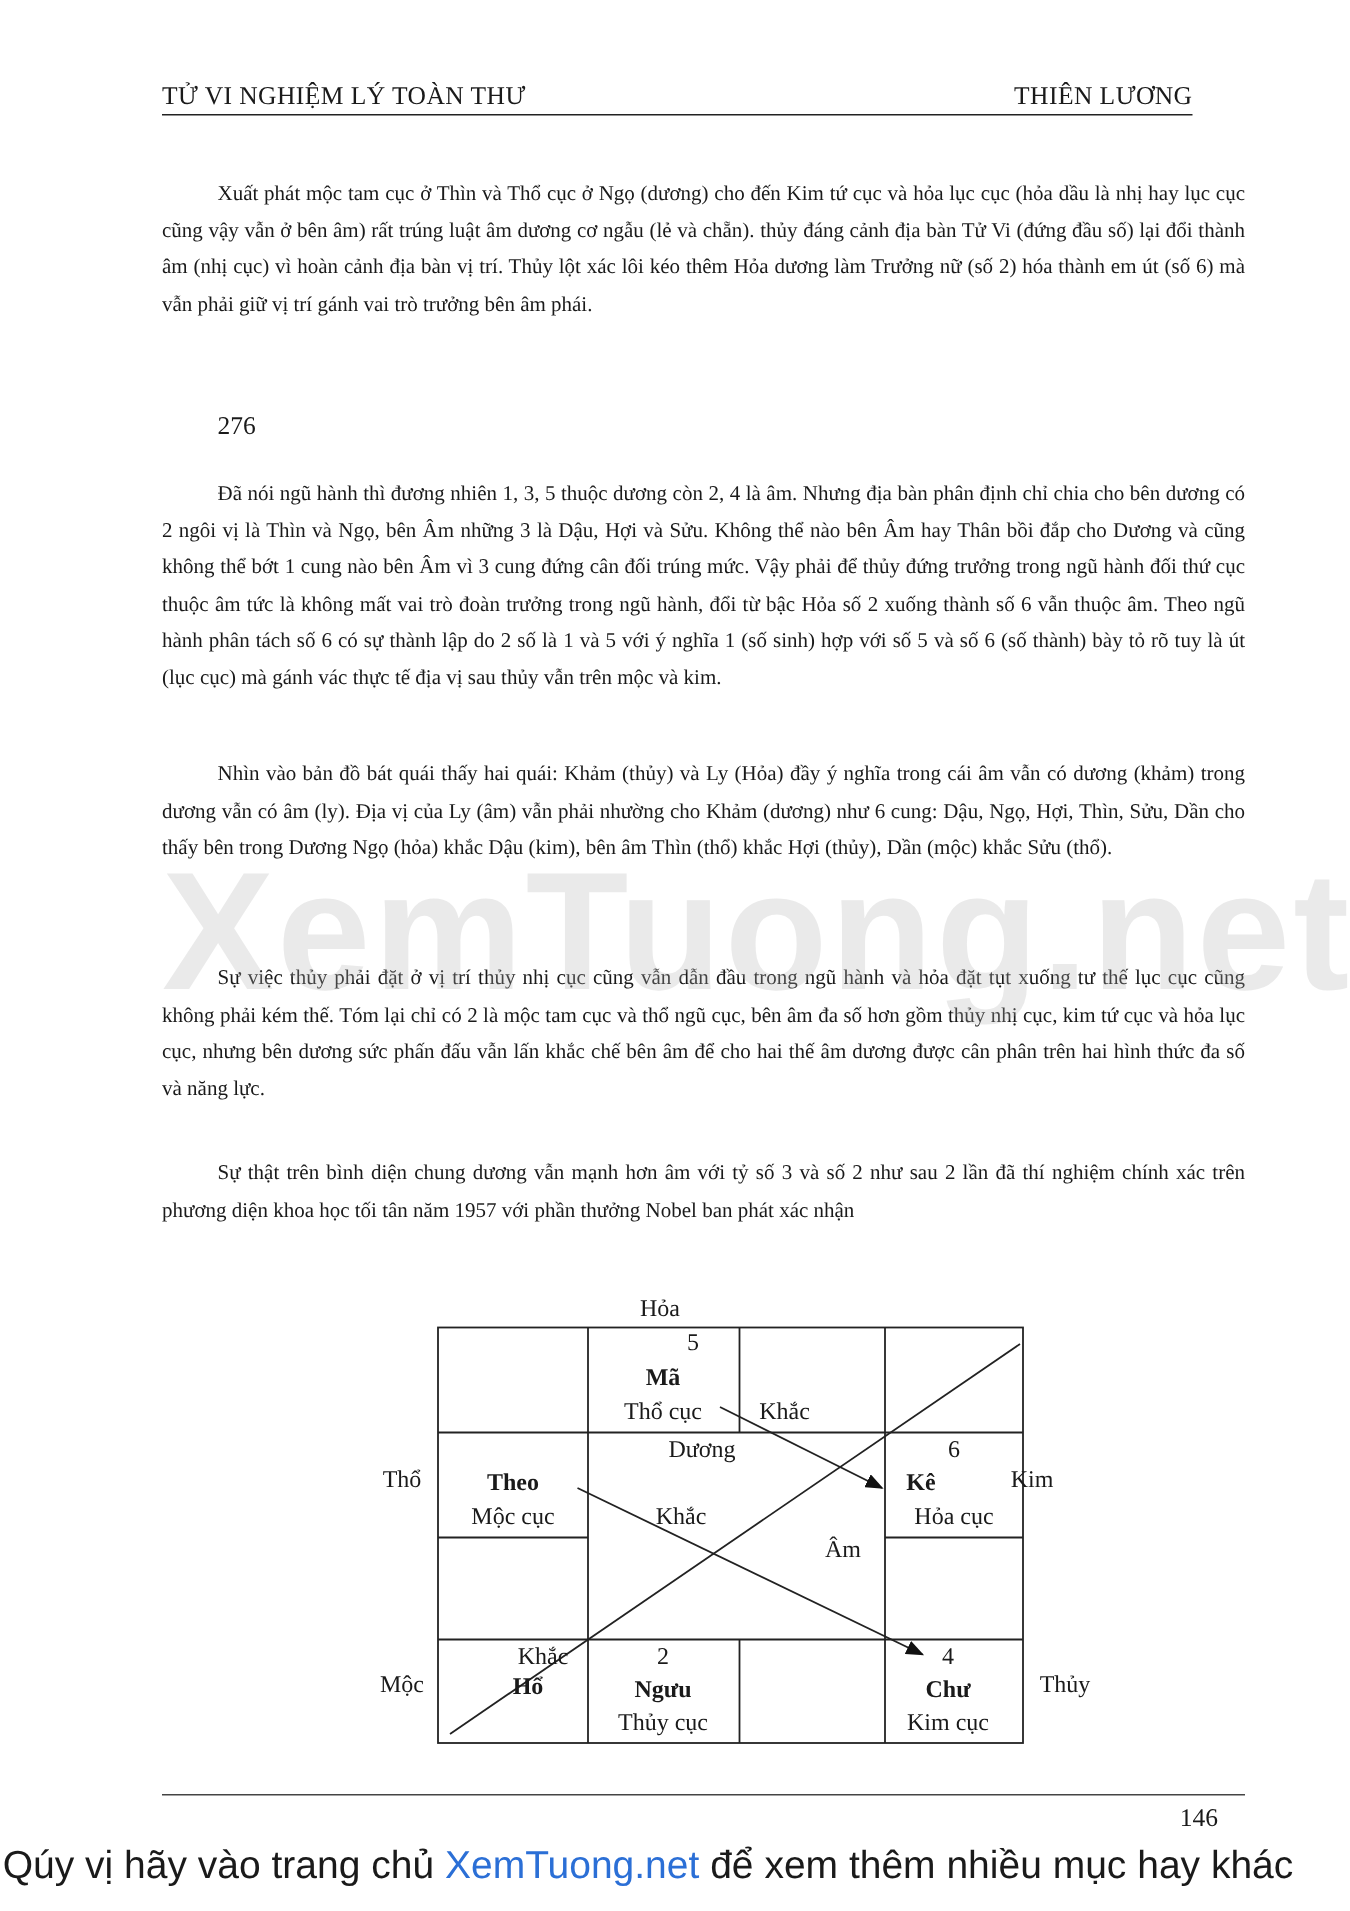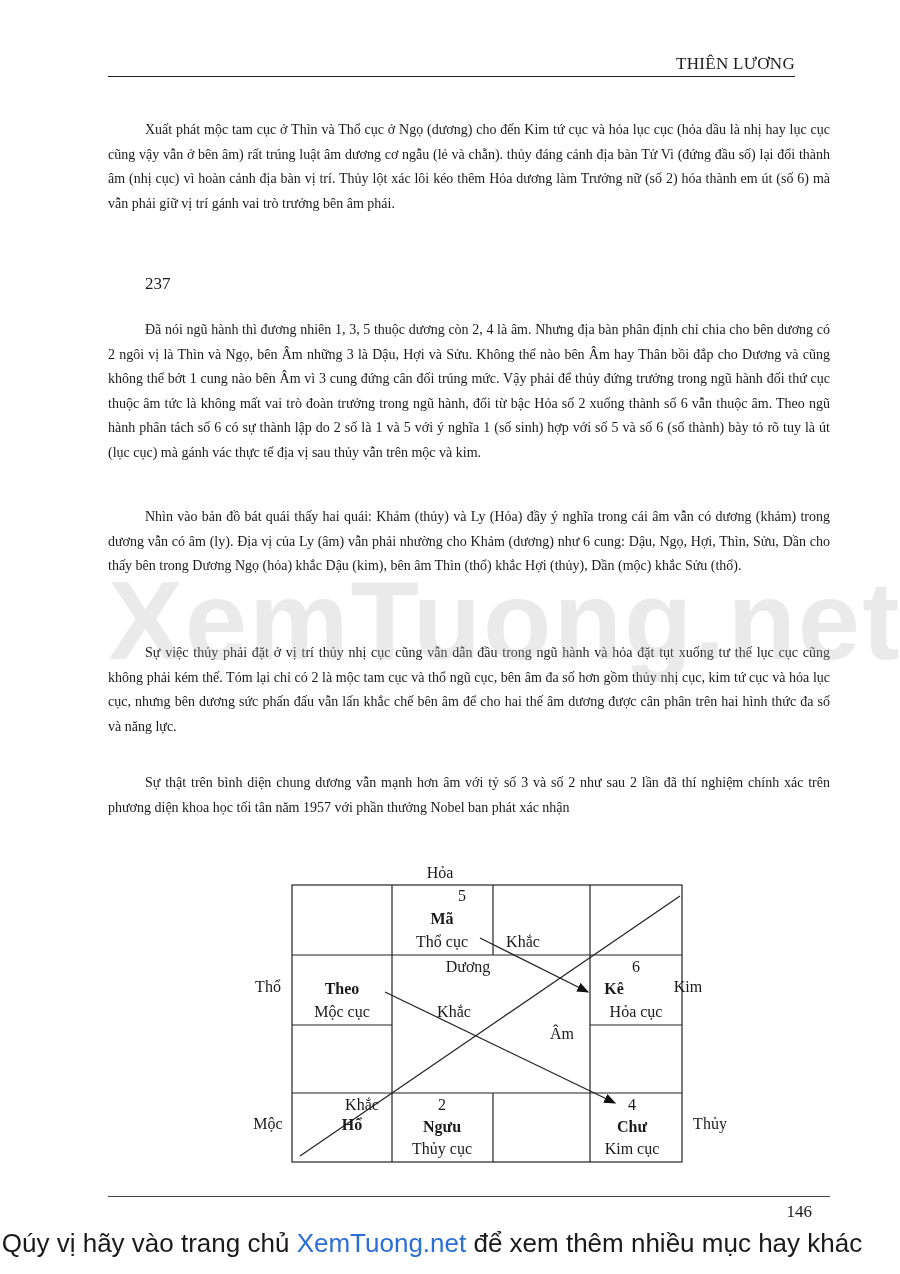--- a/index.html
+++ b/index.html
@@ -22,25 +22,26 @@
   .footer-rule { position: absolute; left: 108px; right: 70px; top: 1196px; border-top: 1px solid #444; }
   .pagenum { position: absolute; right: 88px; top: 1202px; font-size: 17px; }
   .banner { position: absolute; left: 0; width: 864px; top: 1228px; text-align: center;
             font-family: "Liberation Sans", "DejaVu Sans", sans-serif; font-size: 26px; color: #1a1a1a; }
   .banner .brand { color: #2b6fd6; }
 </style>
 </head>
 <body>
 
 <div class="header">
+  <span class="left">TỬ VI NGHIỆM LÝ TOÀN THƯ</span>
   <span class="right">THIÊN LƯƠNG</span>
 </div>
 
 <p class="para" style="top:118px">Xuất phát mộc tam cục ở Thìn và Thổ cục ở Ngọ (dương) cho đến Kim tứ cục và hỏa lục cục (hỏa dầu là nhị hay lục cục cũng vậy vẫn ở bên âm) rất trúng luật âm dương cơ ngẫu (lẻ và chẵn). thủy đáng cảnh địa bàn Tử Vi (đứng đầu số) lại đổi thành âm (nhị cục) vì hoàn cảnh địa bàn vị trí. Thủy lột xác lôi kéo thêm Hỏa dương làm Trưởng nữ (số 2) hóa thành em út (số 6) mà vẫn phải giữ vị trí gánh vai trò trưởng bên âm phái.</p>
-<div class="pagemark">237</div>
+<div class="pagemark">276</div>
 <p class="para" style="top:318px">Đã nói ngũ hành thì đương nhiên 1, 3, 5 thuộc dương còn 2, 4 là âm. Nhưng địa bàn phân định chỉ chia cho bên dương có 2 ngôi vị là Thìn và Ngọ, bên Âm những 3 là Dậu, Hợi và Sửu. Không thể nào bên Âm hay Thân bồi đắp cho Dương và cũng không thể bớt 1 cung nào bên Âm vì 3 cung đứng cân đối trúng mức. Vậy phải để thủy đứng trưởng trong ngũ hành đối thứ cục thuộc âm tức là không mất vai trò đoàn trưởng trong ngũ hành, đổi từ bậc Hỏa số 2 xuống thành số 6 vẫn thuộc âm. Theo ngũ hành phân tách số 6 có sự thành lập do 2 số là 1 và 5 với ý nghĩa 1 (số sinh) hợp với số 5 và số 6 (số thành) bày tỏ rõ tuy là út (lục cục) mà gánh vác thực tế địa vị sau thủy vẫn trên mộc và kim.</p>
 <p class="para" style="top:505px">Nhìn vào bản đồ bát quái thấy hai quái: Khảm (thủy) và Ly (Hỏa) đầy ý nghĩa trong cái âm vẫn có dương (khảm) trong dương vẫn có âm (ly). Địa vị của Ly (âm) vẫn phải nhường cho Khảm (dương) như 6 cung: Dậu, Ngọ, Hợi, Thìn, Sửu, Dần cho thấy bên trong Dương Ngọ (hỏa) khắc Dậu (kim), bên âm Thìn (thổ) khắc Hợi (thủy), Dần (mộc) khắc Sửu (thổ).</p>
 <p class="para" style="top:641px">Sự việc thủy phải đặt ở vị trí thủy nhị cục cũng vẫn dẫn đầu trong ngũ hành và hỏa đặt tụt xuống tư thế lục cục cũng không phải kém thế. Tóm lại chỉ có 2 là mộc tam cục và thổ ngũ cục, bên âm đa số hơn gồm thủy nhị cục, kim tứ cục và hỏa lục cục, nhưng bên dương sức phấn đấu vẫn lấn khắc chế bên âm để cho hai thế âm dương được cân phân trên hai hình thức đa số và năng lực.</p>
 <p class="para" style="top:771px">Sự thật trên bình diện chung dương vẫn mạnh hơn âm với tỷ số 3 và số 2 như sau 2 lần đã thí nghiệm chính xác trên phương diện khoa học tối tân năm 1957 với phần thưởng Nobel ban phát xác nhận</p>
 
 <div class="watermark">XemTuong.net</div>
 
 <div class="diagram">
   <svg width="520" height="310" viewBox="0 0 520 310">
     <defs>

